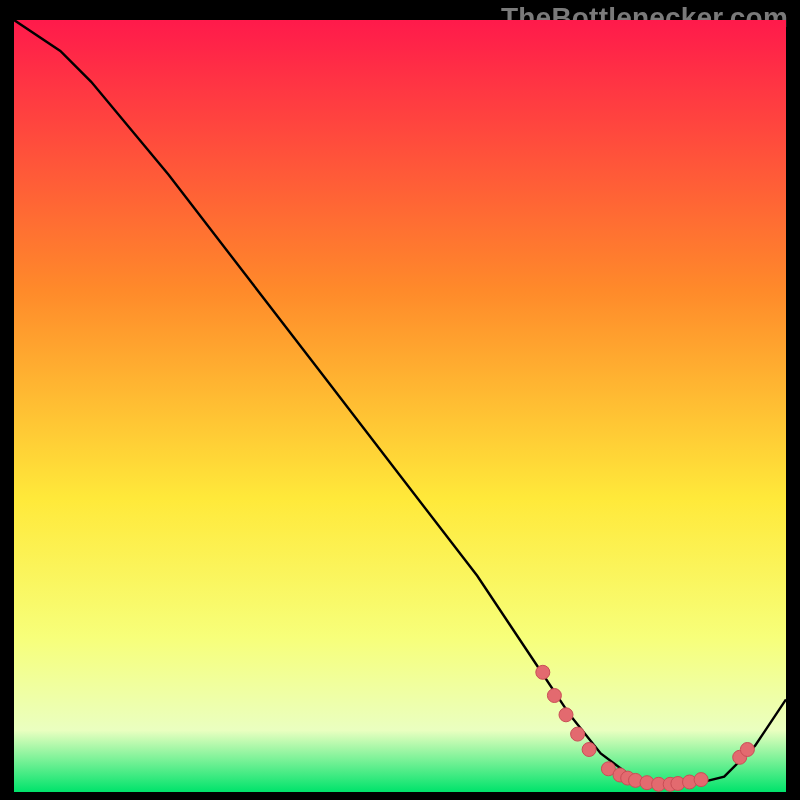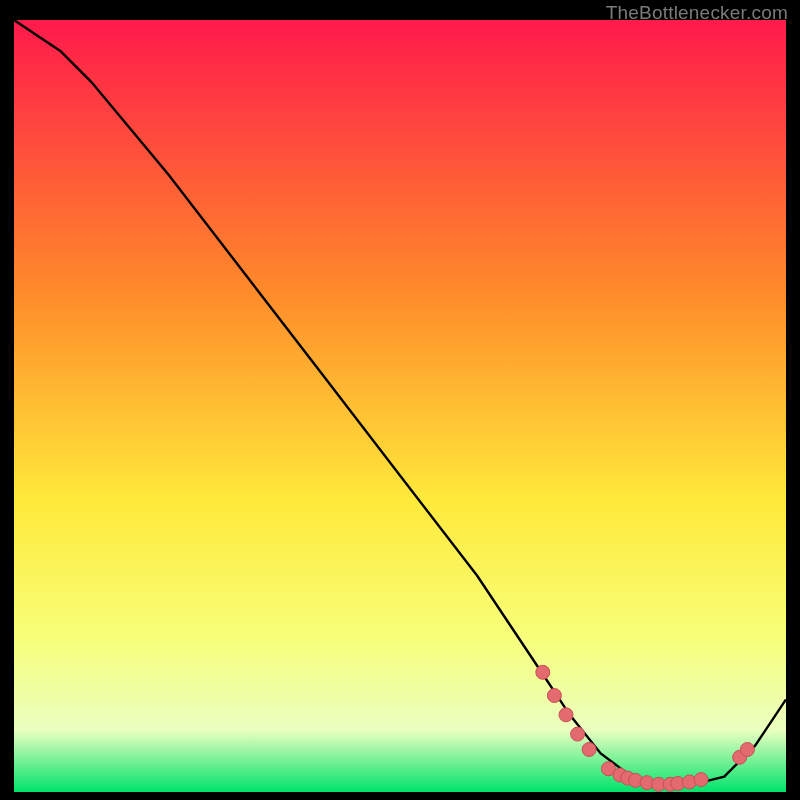--- a/index.html
+++ b/index.html
@@ -24,22 +24,22 @@
     left: 0;
     top: 0;
     width: 772px;
     height: 772px;
   }
   .attribution {
     position: absolute;
     top: 2px;
     right: 12px;
     color: #7a7a7a;
-    font-size: 19px;
-    font-weight: 400;
+    font-size: 28px;
+    font-weight: 700;
     letter-spacing: 0.2px;
     margin-left: 36px;
   }
 </style>
 </head>
 <body>
 
 <div class="attribution">TheBottlenecker.com</div>
 
 <div class="frame">

